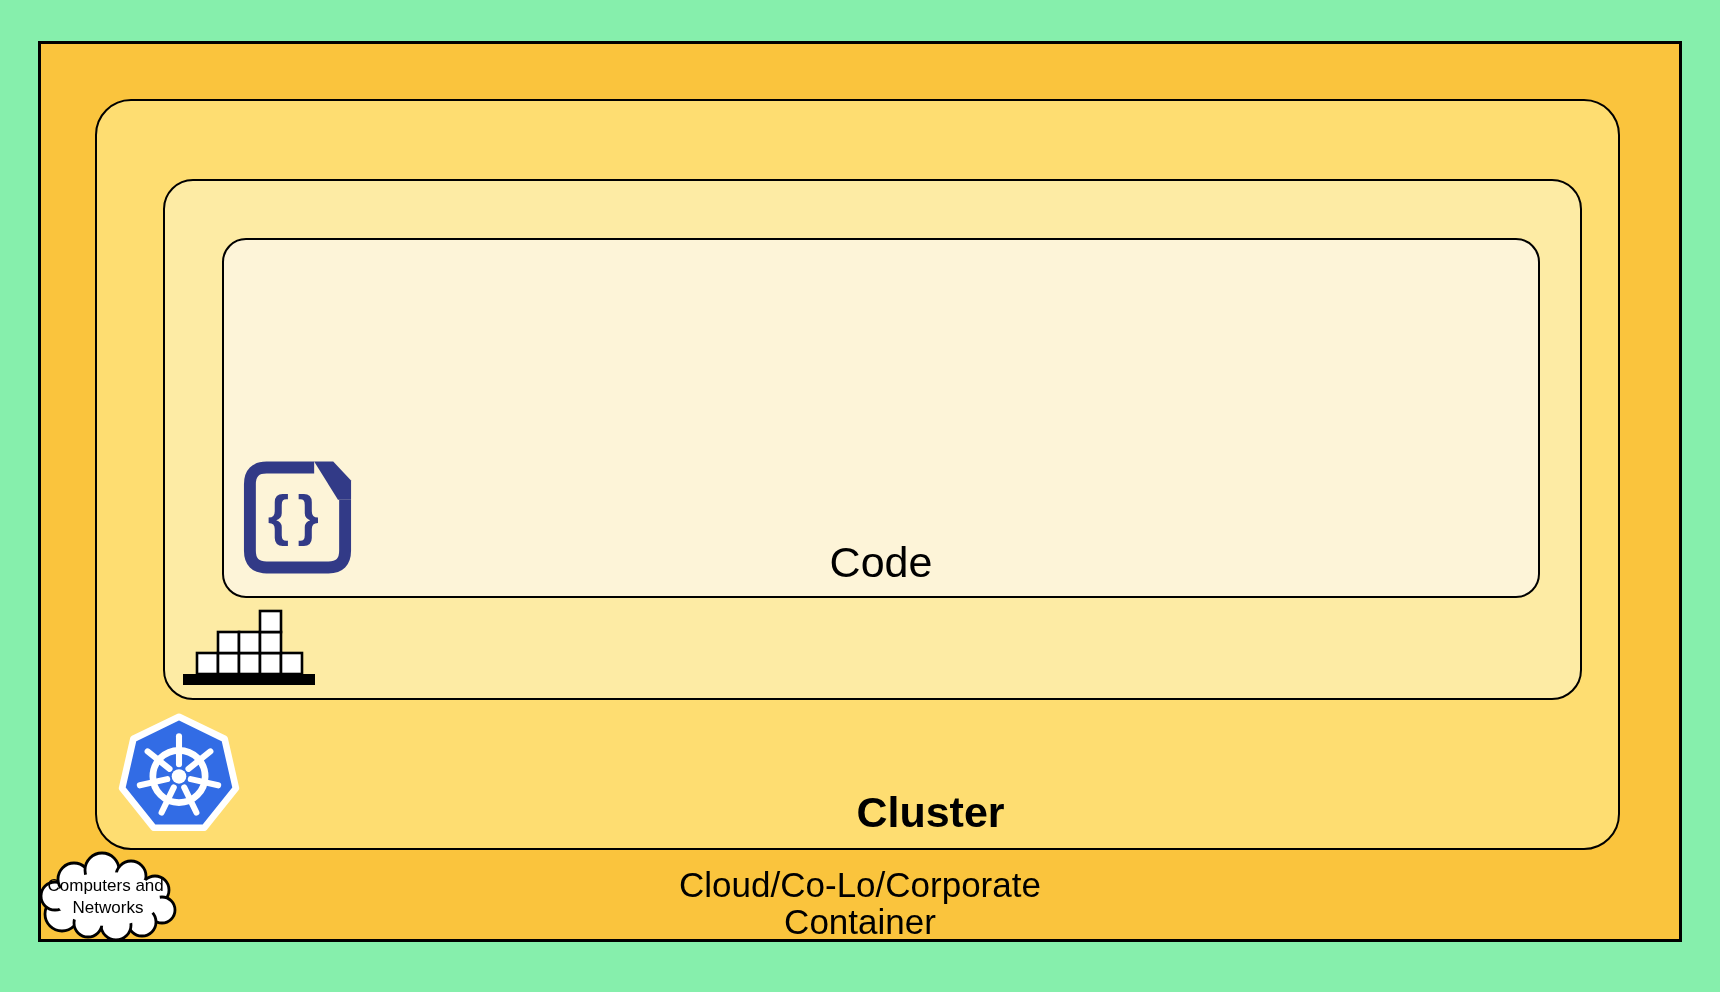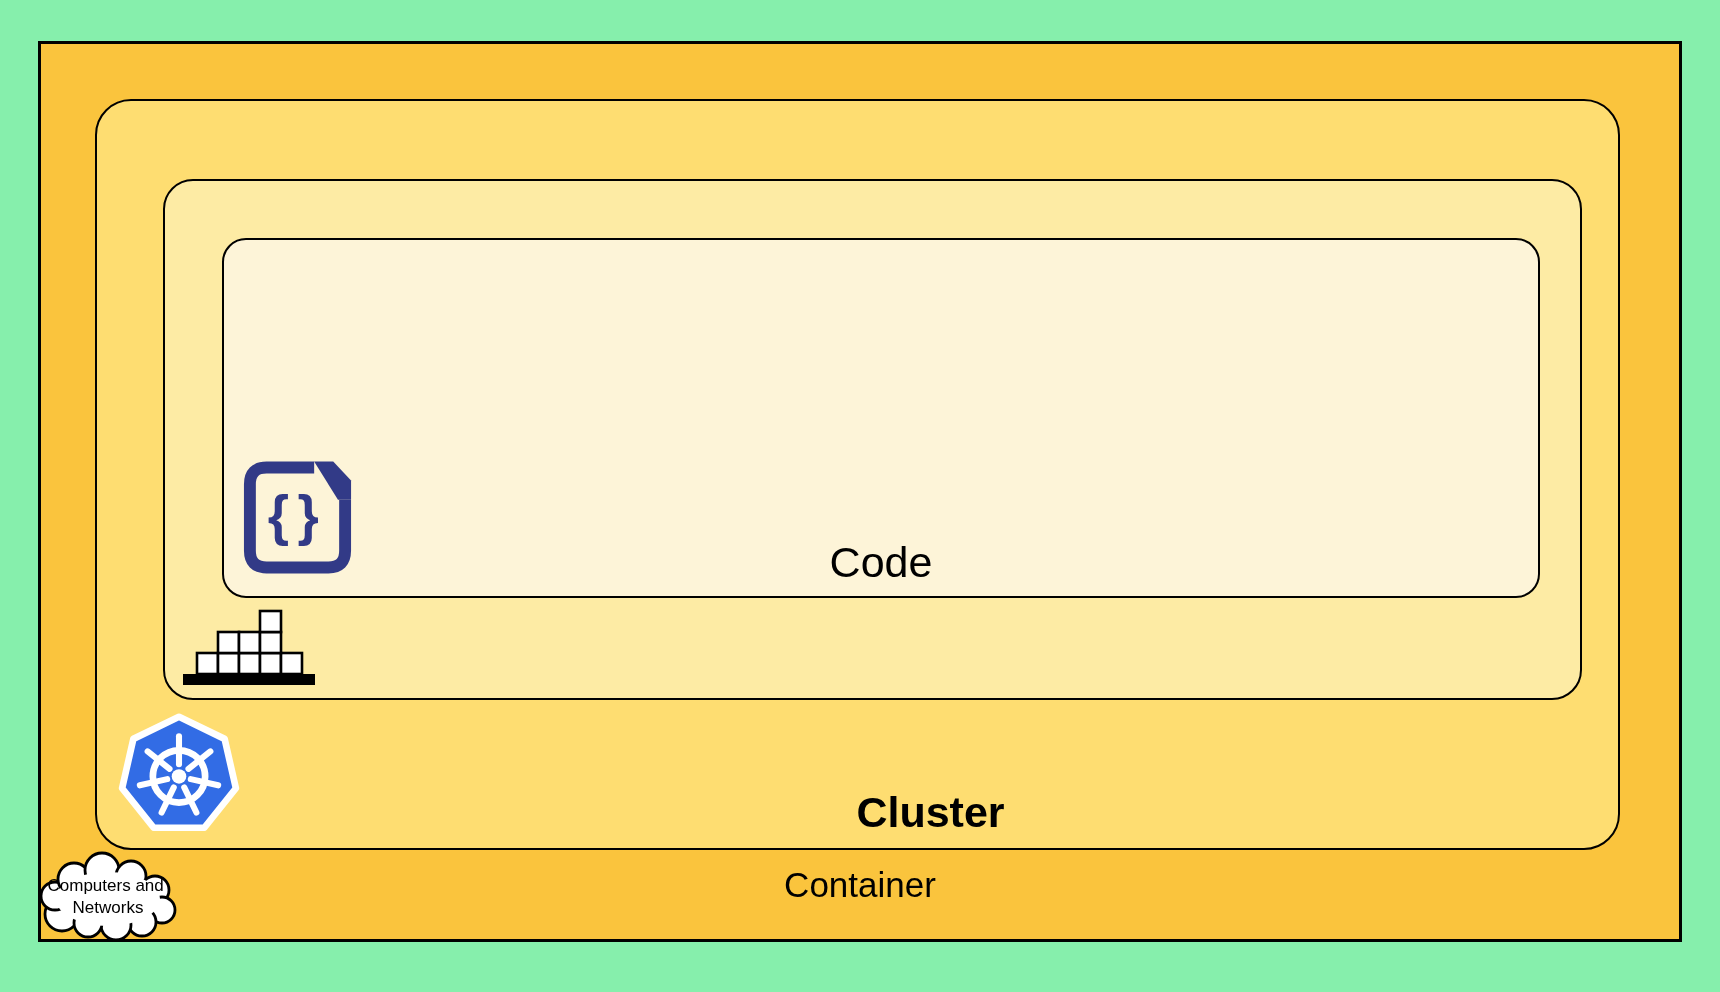--- a/index.html
+++ b/index.html
@@ -66,20 +66,21 @@
 <div class="canvas">
 
   <div class="layer" id="layer-datacenter"></div>
   <div class="layer" id="layer-cluster"></div>
   <div class="layer" id="layer-container"></div>
   <div class="layer" id="layer-code"></div>
 
   <div class="layer-label" id="label-code">Code</div>
   <div class="layer-label" id="label-cluster">Cluster</div>
   <div class="layer-label" id="label-datacenter">
+    <div>Cloud/Co-Lo/Corporate</div>
     <div>Container</div>
   </div>
 
   <div class="icon" id="icon-code">
     <svg viewBox="0 0 100 100" xmlns="http://www.w3.org/2000/svg" aria-hidden="true">
       <path d="M 64,8 H 24 Q 10,8 10,22 V 78 Q 10,92 24,92 H 76 Q 90,92 90,78 V 35" fill="none" stroke="#323A87" stroke-width="10" stroke-linecap="butt" stroke-linejoin="round"></path>
       <polygon points="64,3 80,3 95,19 95,35 84,35" fill="#323A87"></polygon>
       <text class="code-brace-text" x="50" y="64" font-size="46" letter-spacing="7" text-anchor="middle" fill="#323A87">{}</text>
     </svg>
   </div>

